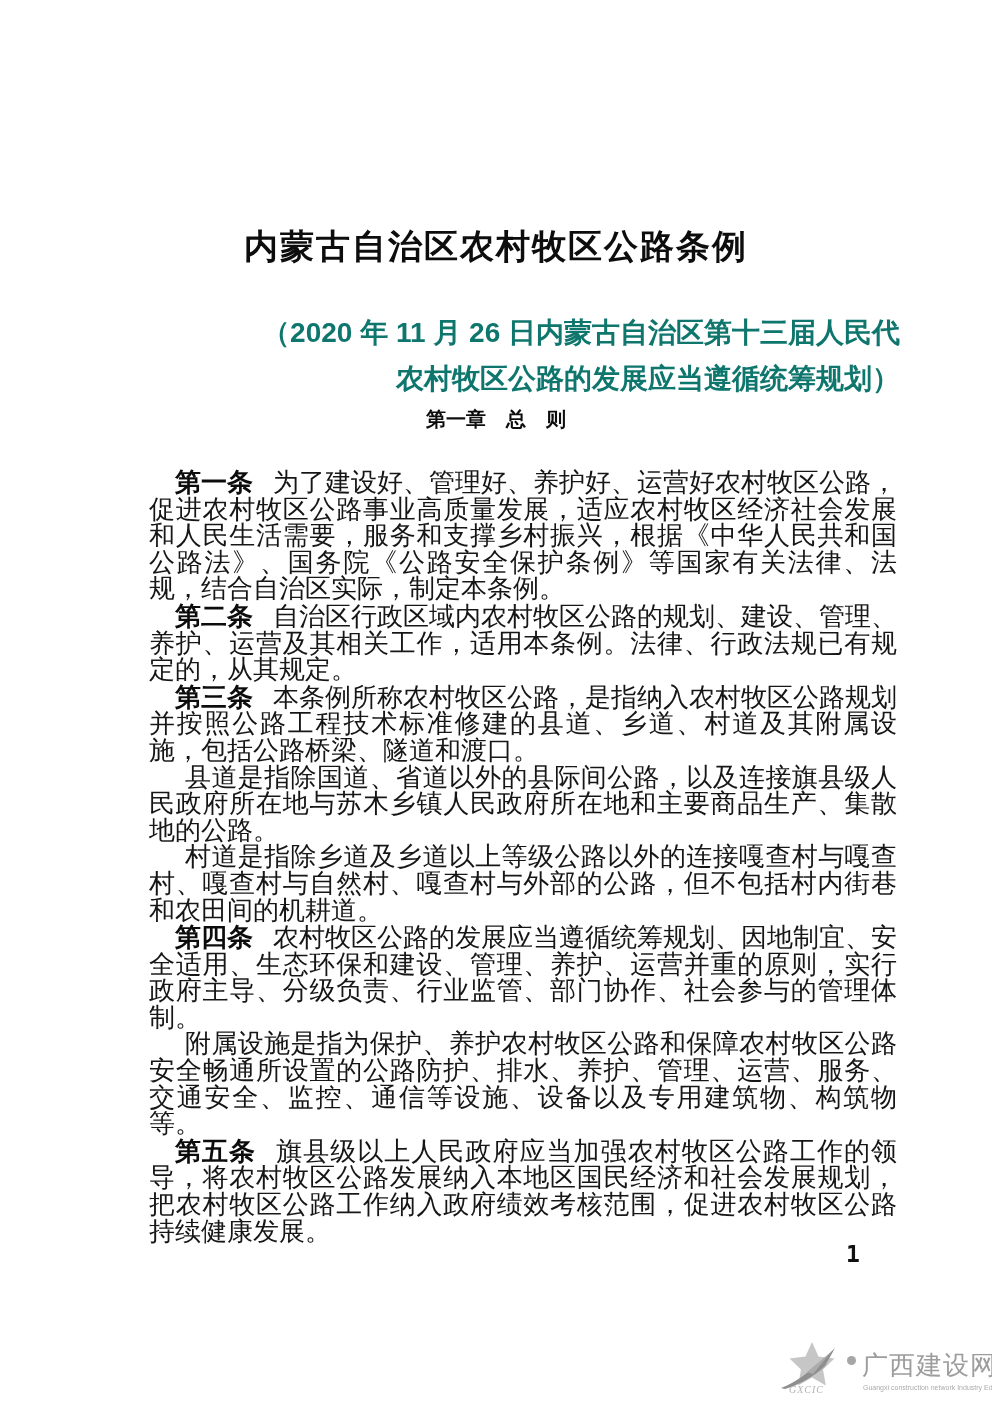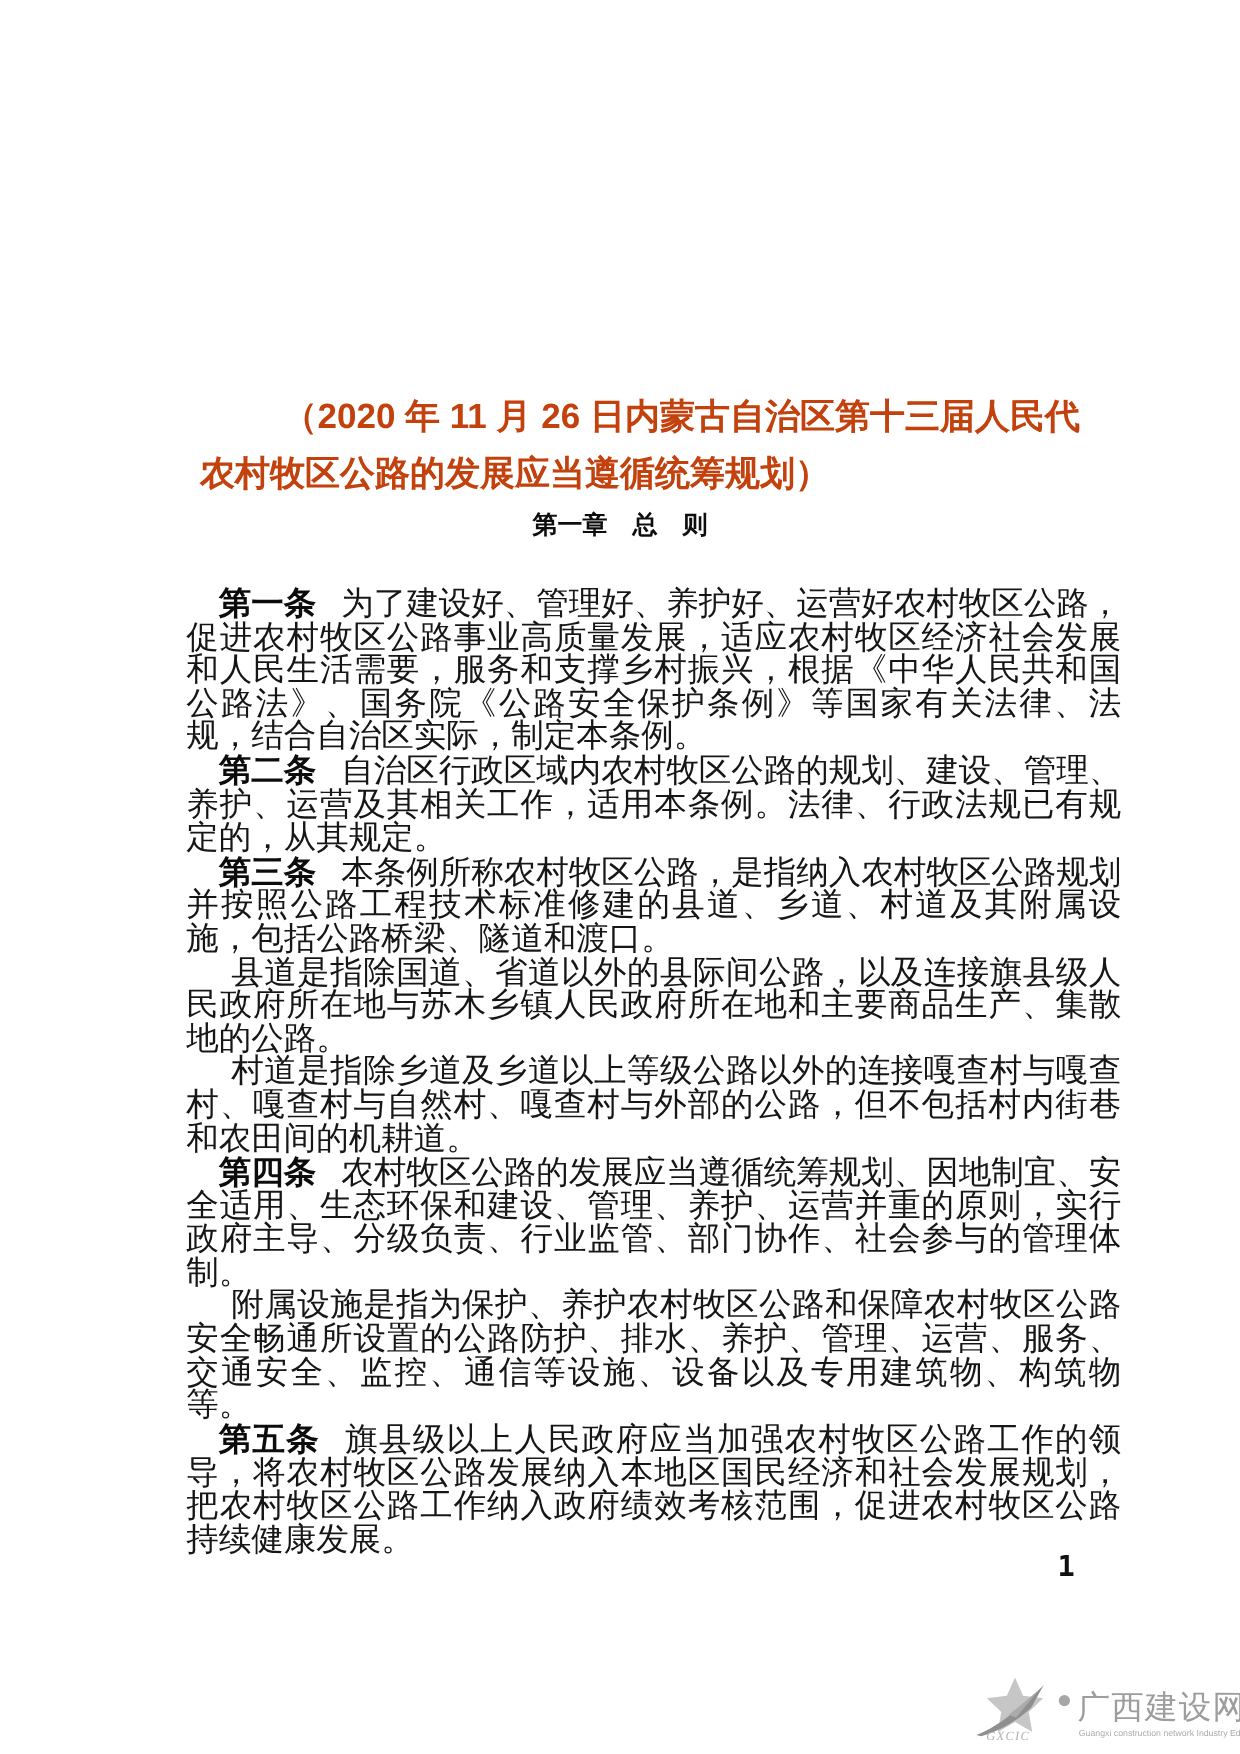--- a/index.html
+++ b/index.html
@@ -22,22 +22,23 @@
     letter-spacing:2px;
     color:#0d0d0d;
   }
 
   
   .doc-subtitle {
     position:absolute; top:310px; left:160px; width:740px;
     font-family:"Liberation Sans", sans-serif;
     font-weight:600;
     font-size:28px;
-    color:#c2410c;
+    color:#0f766e;
     line-height:46px;
+    text-align:right;
   }
   .subtitle-line-1 { padding-left:66px; }
   .subtitle-line-2 { padding-left:0; }
 
   
   .chapter-heading {
     position:absolute; top:406px; left:0; width:992px;
     margin:0;
     text-align:center;
     font-family:"Liberation Sans", sans-serif;
@@ -105,20 +106,21 @@
     font-size:7px;
     color:#ababab;
     white-space:nowrap;
   }
 </style>
 </head>
 <body>
 
 <div class="page">
 
+  <h1 class="doc-title">内蒙古自治区农村牧区公路条例</h1>
 
   <div class="doc-subtitle">
     <div class="subtitle-line-1">（2020 年 11 月 26 日内蒙古自治区第十三届人民代</div>
     <div class="subtitle-line-2">农村牧区公路的发展应当遵循统筹规划）</div>
   </div>
 
   <h2 class="chapter-heading">第一章　总　则</h2>
 
   <div class="doc-body">
     <p class="para with-label"><b class="para-label">第一条</b><span>为了建设好、管理好、养护好、运营好农村牧区公路，促进农村牧区公路事业高质量发展，适应农村牧区经济社会发展和人民生活需要，服务和支撑乡村振兴，根据《中华人民共和国公路法》、国务院《公路安全保护条例》等国家有关法律、法规，结合自治区实际，制定本条例。</span></p>

